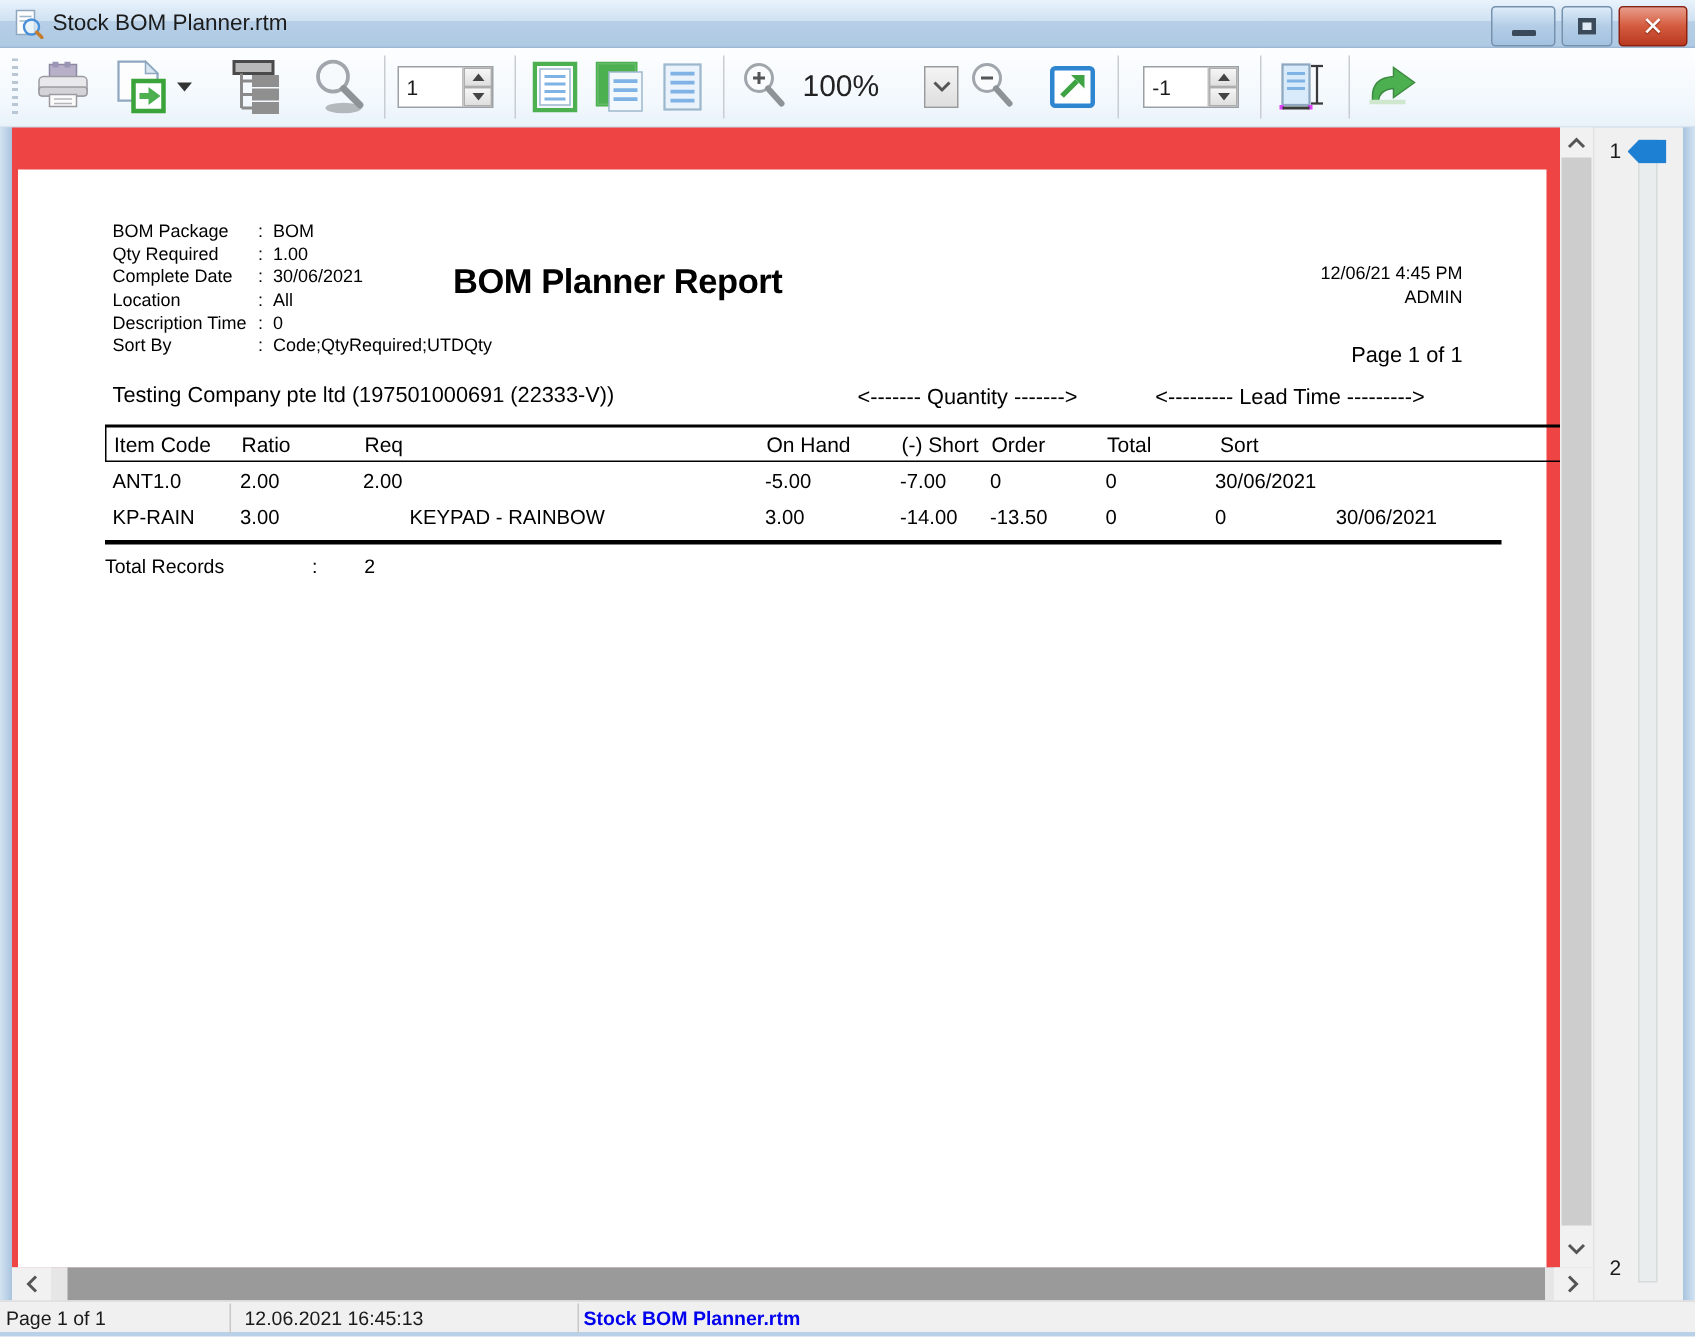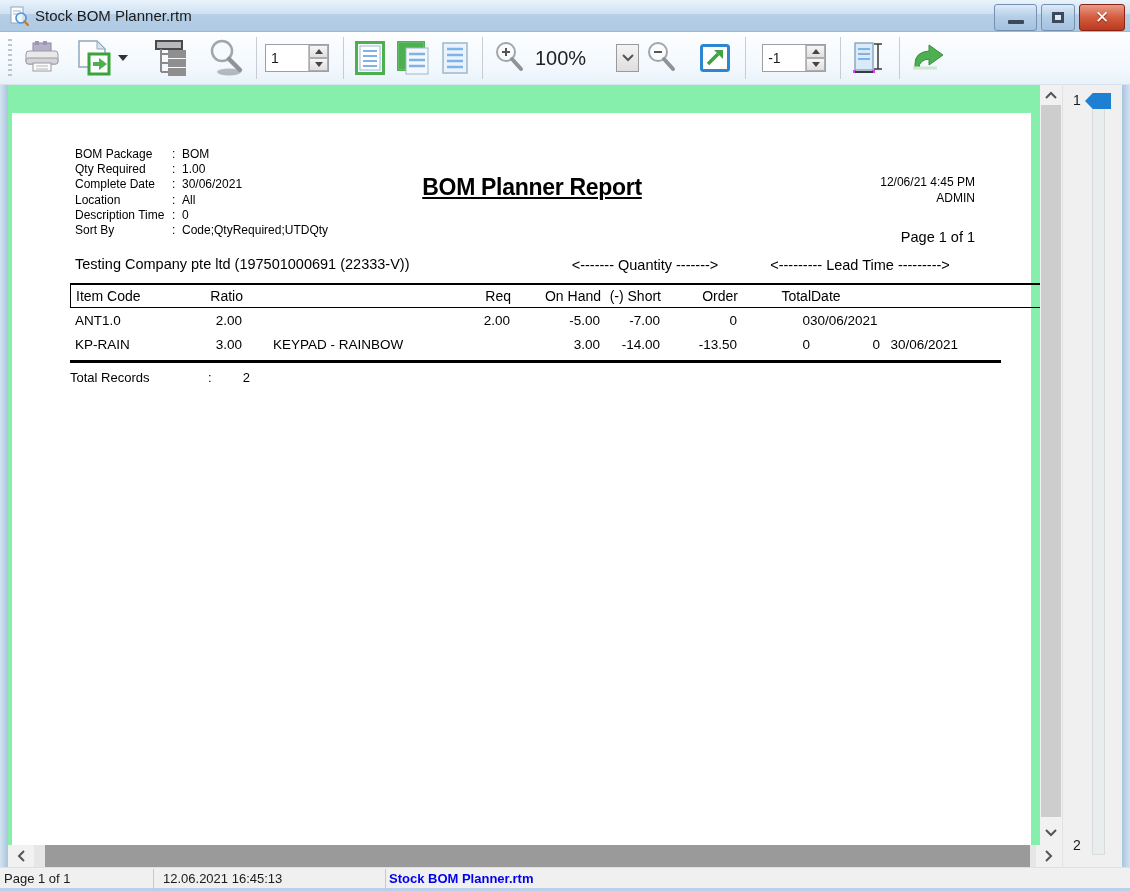--- a/index.html
+++ b/index.html
@@ -48,21 +48,21 @@
   .ddbtn { width:23px; height:28px; background:linear-gradient(#f4f4f4,#dedede);
     border:1px solid #9a9a9a; display:flex; align-items:center; justify-content:center; }
 
   
   .preview-row { position:absolute; left:0; top:85px; width:1130px; height:782px; }
   .edge-l { position:absolute; left:0; top:0; width:8px; height:782px;
     background:linear-gradient(to right,#d3e3f2,#a9c4de); }
   .edge-r { position:absolute; left:1122px; top:0; width:8px; height:782px;
     background:linear-gradient(to left,#d3e3f2,#a9c4de); }
   .preview { position:absolute; left:8px; top:0; width:1032px; height:760px;
-    background:#86efac; overflow:hidden; }
+    background:#ef4444; overflow:hidden; }
   .paper { position:absolute; left:4px; top:28px; width:1019px; height:900px; background:#fff; }
 
   
   .vscroll { position:absolute; left:1040px; top:0; width:22px; height:760px; background:#f1f1f1; }
   .vthumb { position:absolute; left:1px; top:20px; width:20px; height:712px; background:#cdcdcd; }
   .varrow { position:absolute; left:0; width:22px; height:20px; display:flex;
     align-items:center; justify-content:center; background:#f1f1f1; }
   .varrow.up { top:0; } .varrow.dn { top:738px; }
 
   
@@ -89,37 +89,37 @@
   .sb-sep { position:absolute; top:1px; width:1px; height:20px; background:#c8c8c8; }
   .sb-text { position:absolute; top:3px; white-space:nowrap; }
   .sb-file { color:#0000ee; font-weight:bold; }
 
   
   .rpt { position:absolute; color:#000; }
   .info-block { left:63px; top:34px; font-size:12px; line-height:15.2px; }
   .info-row { display:flex; }
   .info-label { width:97px; }
   .info-colon { width:10px; }
-  .rpt-title { left:290px; top:61px; width:460px; text-align:center; font-size:23px; font-weight:bold;
-    letter-spacing:-0.3px;text-decoration:underline; }
+  .rpt-title { left:290px; top:61px; width:460px; text-align:left; font-size:23px; font-weight:bold;
+    letter-spacing:-0.3px; }
   .rpt-right { right:56px; top:61px; text-align:right; font-size:12px; line-height:16px; }
   .rpt-page { right:56px; top:116px; font-size:14.5px; }
   .company-row { left:0; top:143px; width:1019px; font-size:14.5px; }
   .company { position:absolute; left:63px; top:0; white-space:nowrap; }
   .grp-qty { position:absolute; left:535px; top:1px; width:196px; text-align:center; white-space:nowrap; }
   .grp-lead { position:absolute; left:735px; top:1px; width:226px; text-align:center; white-space:nowrap; }
   .rgrid { display:grid; grid-template-columns:90px 82px 268px 90px 60px 77px 73px 70px 120px; }
   .thead { position:absolute; left:58px; top:170px; width:1053px; height:25px;
     border:1px solid #000; border-top-width:2px; font-size:14px; align-items:center; }
   .thead > div { line-height:22px; }
   .trows { position:absolute; left:58px; top:196px; width:931px; font-size:13.5px; }
   .trow { height:24px; line-height:24px; }
   .cl { text-align:left; padding-left:5px; }
   .cd { text-align:left; padding-left:31px; }
-  .cr { text-align:right; }
+  .cr { text-align:left; }
   .cdate { text-align:right; padding-right:42px; }
   .thick-rule { position:absolute; left:58px; top:247px; width:931px; height:0;
     border-top:3px solid #000; }
   .totals { left:58px; top:257px; width:300px; font-size:13px; }
   .tot-label { position:absolute; left:0; }
   .tot-colon { position:absolute; left:138px; }
   .tot-value { position:absolute; left:120px; width:60px; text-align:right; }
 
   svg { display:block; }
 </style>
@@ -379,21 +379,21 @@
         </div>
 
         <div class="rpt thead rgrid">
           <div class="cl">Item Code</div>
           <div class="cr">Ratio</div>
           <div class="cr">Req</div>
           <div class="cr">On Hand</div>
           <div class="cr">(-) Short</div>
           <div class="cr">Order</div>
           <div class="cr">Total</div>
-          <div class="cdate">Date</div>
+          <div class="cdate">Sort</div>
         </div>
 
         <div class="rpt trows">
           <div class="trow rgrid">
             <div class="cl">ANT1.0</div>
             <div class="cr">2.00</div>
             <div class="cr">2.00</div>
             <div class="cr">-5.00</div>
             <div class="cr">-7.00</div>
             <div class="cr">0</div>

